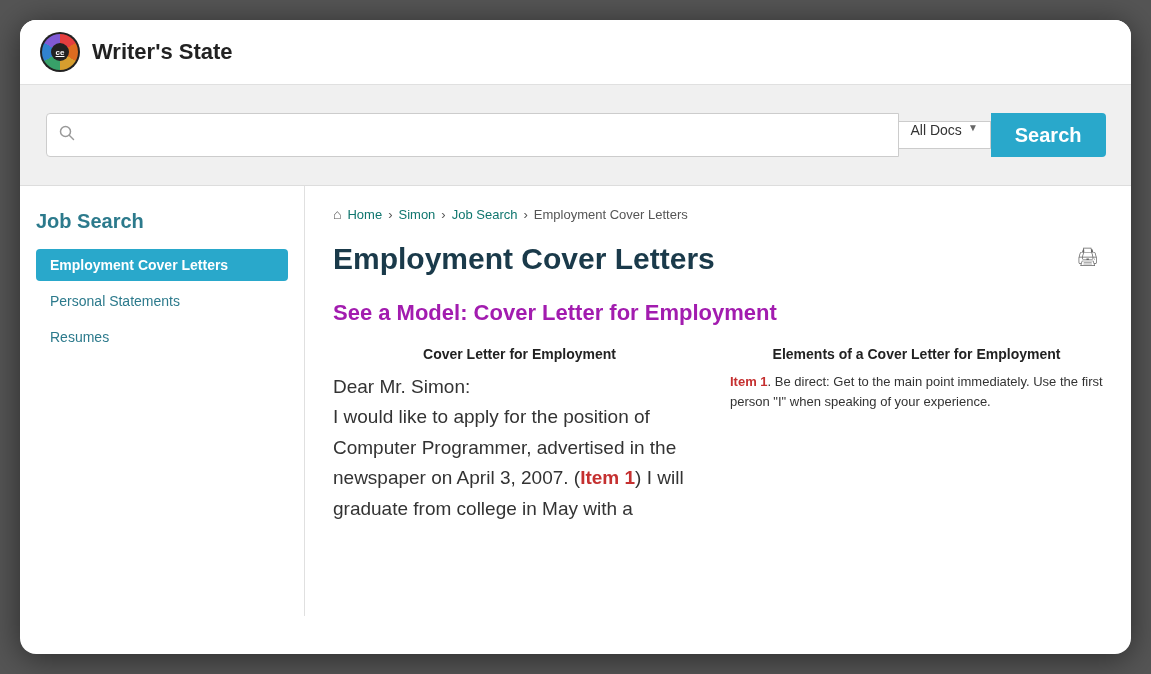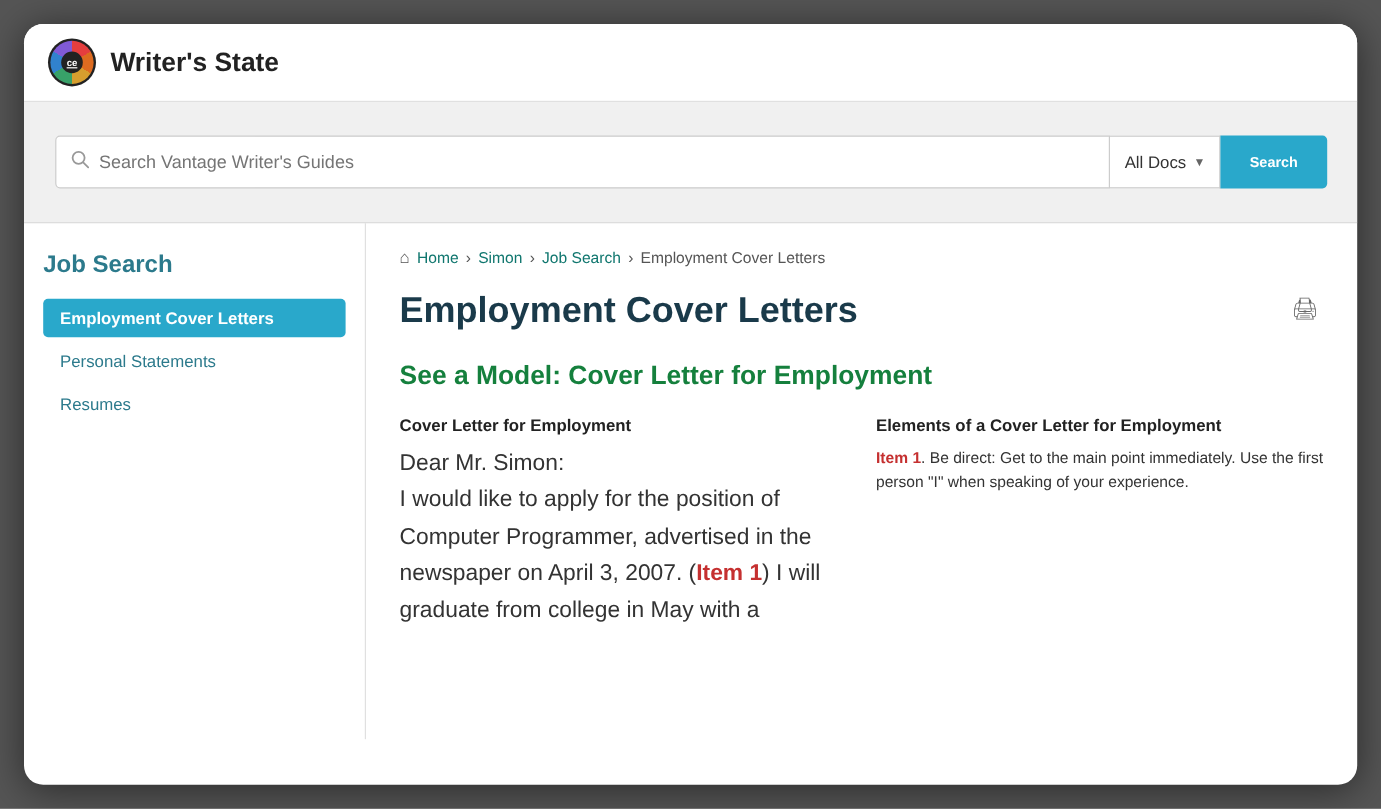--- a/index.html
+++ b/index.html
@@ -103,43 +103,43 @@
     .search-input {
       border: none;
       outline: none;
       width: 100%;
       font-size: 15px;
       color: #333;
       background: transparent;
     }
     .search-dropdown {
       display: flex;
-      align-items: center;
-      height: 44px;
+      align-items: flex-start;
+      height: 28px;
       background: #fff;
       border: 1px solid #ccc;
       border-left: none;
       padding: 0 12px;
       font-size: 14px;
       color: #333;
       cursor: pointer;
     }
     .search-dropdown-arrow {
       margin-left: 6px;
       font-size: 10px;
       color: #666;
     }
     .search-button {
       height: 44px;
       padding: 0 24px;
       background: #29a8cb;
       color: #fff;
       border: none;
       border-radius: 0 4px 4px 0;
-      font-size: 12px;
+      font-size: 20px;
       font-weight: bold;
       cursor: pointer;
     }
     
     .main-layout {
       display: flex;
       min-height: 430px;
     }
     
     .sidebar {
@@ -214,36 +214,37 @@
     .print-icon {
       cursor: pointer;
       color: #666;
       font-size: 18px;
       padding: 4px;
     }
     
     .section-heading {
       font-size: 22px;
       font-weight: bold;
-      color: #15803d;
+      color: #a21caf;
       margin-bottom: 20px;
     }
     
     .content-columns {
       display: flex;
       gap: 24px;
     }
     .content-col {
       flex: 1;
     }
     .col-title {
       font-size: 14px;
       font-weight: bold;
       color: #222;
       margin-bottom: 10px;
+      text-align: center;
     }
     .col-text {
       font-size: 19px;
       color: #333;
       line-height: 1.6;
     }
     .item-label {
       color: #c53030;
       font-weight: bold;
     }
@@ -276,21 +277,20 @@
 
   <div class="search-area">
     <div class="search-bar">
       <div class="search-input-wrap">
         <span class="search-icon-svg">
           <svg width="16" height="16" viewBox="0 0 16 16" fill="none" xmlns="http://www.w3.org/2000/svg">
             <circle cx="6.5" cy="6.5" r="5" stroke="#999" stroke-width="1.5"></circle>
             <line x1="10.5" y1="10.5" x2="14.5" y2="14.5" stroke="#999" stroke-width="1.5" stroke-linecap="round"></line>
           </svg>
         </span>
-        <input type="text" class="search-input" placeholder="Search Vantage Writer's Guides" style="">
       </div>
       <div class="search-dropdown">
         <span>All Docs</span>
         <span class="search-dropdown-arrow">▼</span>
       </div>
       <button class="search-button">Search</button>
     </div>
   </div>
 
   <div class="main-layout">

